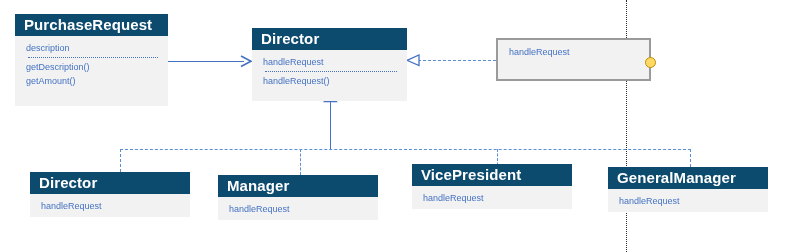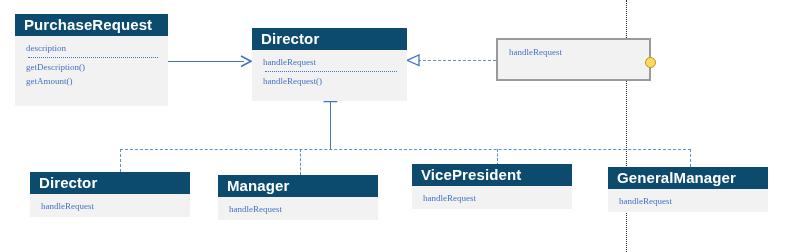--- a/index.html
+++ b/index.html
@@ -6,21 +6,21 @@
   body{width:803px;height:252px;overflow:hidden;
        font-family:"Liberation Sans","DejaVu Sans",sans-serif;}
   #canvas{position:relative;width:803px;height:252px;background:#ffffff;}
 
   .umlclass{position:absolute;box-sizing:border-box;background:#f2f2f2;}
   .umlclass .title{box-sizing:border-box;background:#0c4a6e;color:#ffffff;
        font-size:15px;font-weight:600;letter-spacing:.1px;
        padding:5px 0 0 9px;height:22px;line-height:12px;overflow:hidden;}
   .umlclass .compartment{box-sizing:border-box;padding:5px 0 4px 11px;color:#4472c4;
        font-size:9px;line-height:14px;}
-  .umlclass .compartment div{white-space:nowrap;font-family:Liberation Serif, serif;}
+  .umlclass .compartment div{white-space:nowrap;}
   .sep{border-top:1px dotted #4472c4;margin:2px 10px 2px 2px;height:0;}
 
   .selected{border:2px solid #9a9a9a;background:#f2f2f2;}
   .handle{position:absolute;width:9px;height:9px;border-radius:50%;
        background:#ffd966;border:1px solid #bf9000;}
 
   .hline{position:absolute;height:0;border-top:1.4px solid #4472c4;}
   .vline{position:absolute;width:0;border-left:1.4px solid #4472c4;}
   .hdash{position:absolute;height:0;border-top:1.4px dashed #5b8fd4;}
   .vdash{position:absolute;width:0;border-left:1.4px dashed #5b8fd4;}

